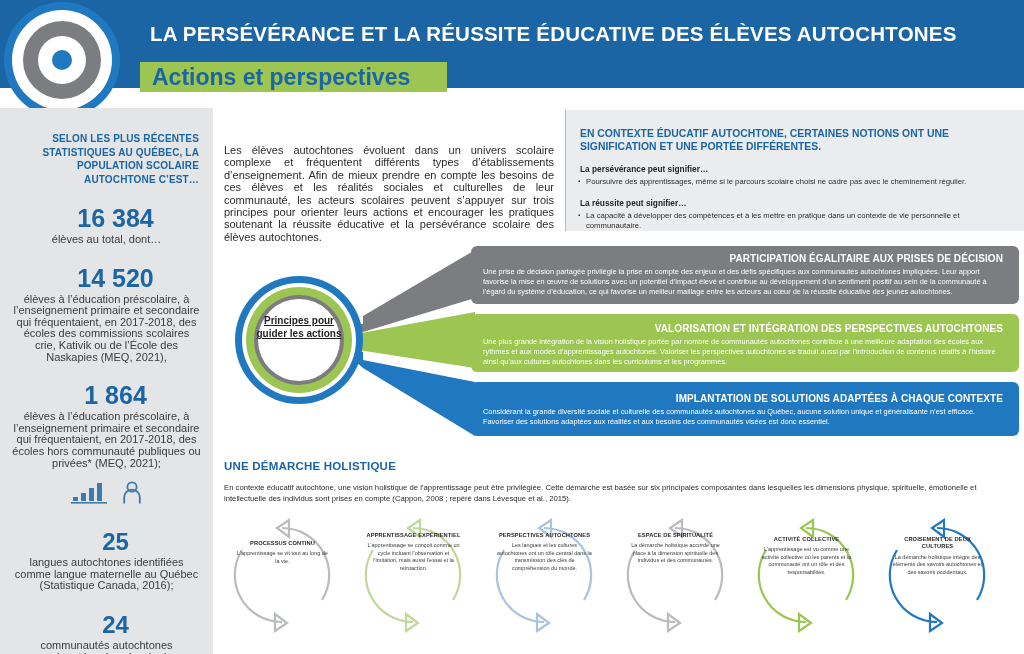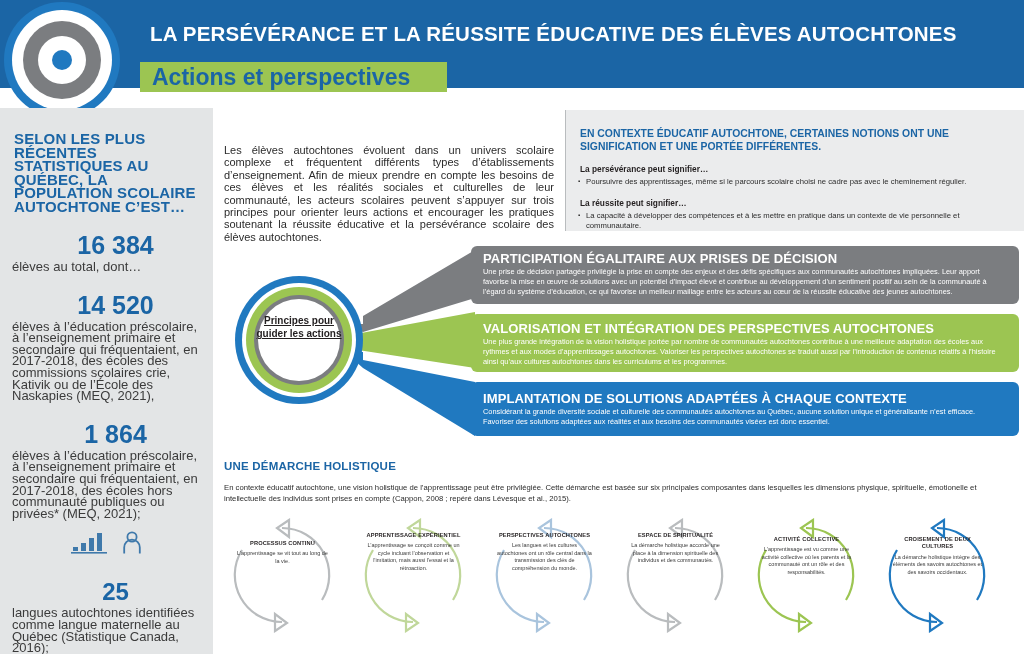--- a/index.html
+++ b/index.html
@@ -32,31 +32,31 @@
   
   .logo{position:absolute;left:2px;top:2px;width:124px;height:118px;}
   .logo svg{display:block;}
 
   
   .sidebar{
     position:absolute;left:0;top:108px;width:213px;height:546px;
     background:#e3e5e6;
   }
   .sb-head{
-    margin:24px 14px 0 14px;text-align:left;color:#1b65a5;
-    font-size:15px;font-weight:bold;line-height:13.5px;text-transform:uppercase;
+    margin:24px 14px 0 14px;text-align:right;color:#1b65a5;
+    font-size:10px;font-weight:bold;line-height:13.5px;text-transform:uppercase;
     letter-spacing:.15px;
   }
   .sb-num{
     text-align:center;color:#1b65a5;font-weight:bold;font-size:25px;
     line-height:27px;margin-top:19px;padding-left:18px;
   }
   .sb-num.small{font-size:24px;}
   .sb-cap{
-    color:#3b3b3b;font-size:13px;line-height:11.6px;
+    text-align:center;color:#3b3b3b;font-size:11px;line-height:11.6px;
     margin:2px 12px 0 12px;
   }
   .sb-cap.tight{margin-top:1px;}
   .icon-row{display:flex;justify-content:center;align-items:flex-end;gap:7px;margin-top:14px;height:26px;}
 
   
   .main{position:absolute;left:213px;top:108px;width:811px;height:546px;background:#fff;}
 
   .intro{
     position:absolute;left:11px;top:36px;width:330px;
@@ -83,21 +83,21 @@
   .diagram{position:absolute;left:0;top:132px;width:811px;height:203px;}
   .diagram svg{position:absolute;left:0;top:0;}
 
   .hub-text{
     position:absolute;left:38px;top:74px;width:96px;text-align:center;
     font-size:10px;font-weight:bold;line-height:13px;color:#231f20;text-decoration:underline;
   }
 
   .band{position:absolute;color:#fff;}
   .band-title{
-    font-size:13px;font-weight:bold;text-transform:uppercase;line-height:13px;letter-spacing:.1px;
+    font-size:10px;font-weight:bold;text-transform:uppercase;line-height:13px;letter-spacing:.1px;text-align:right;
   }
   .band-body{font-size:7.4px;line-height:9.9px;margin-top:2px;}
 
   .band1{left:270px;top:12px;width:520px;}
   .band2{left:270px;top:82px;width:520px;}
   .band3{left:270px;top:152px;width:520px;}
 
   
   .holistic-title{
     position:absolute;left:11px;top:352px;color:#1b65a5;font-size:11.5px;

